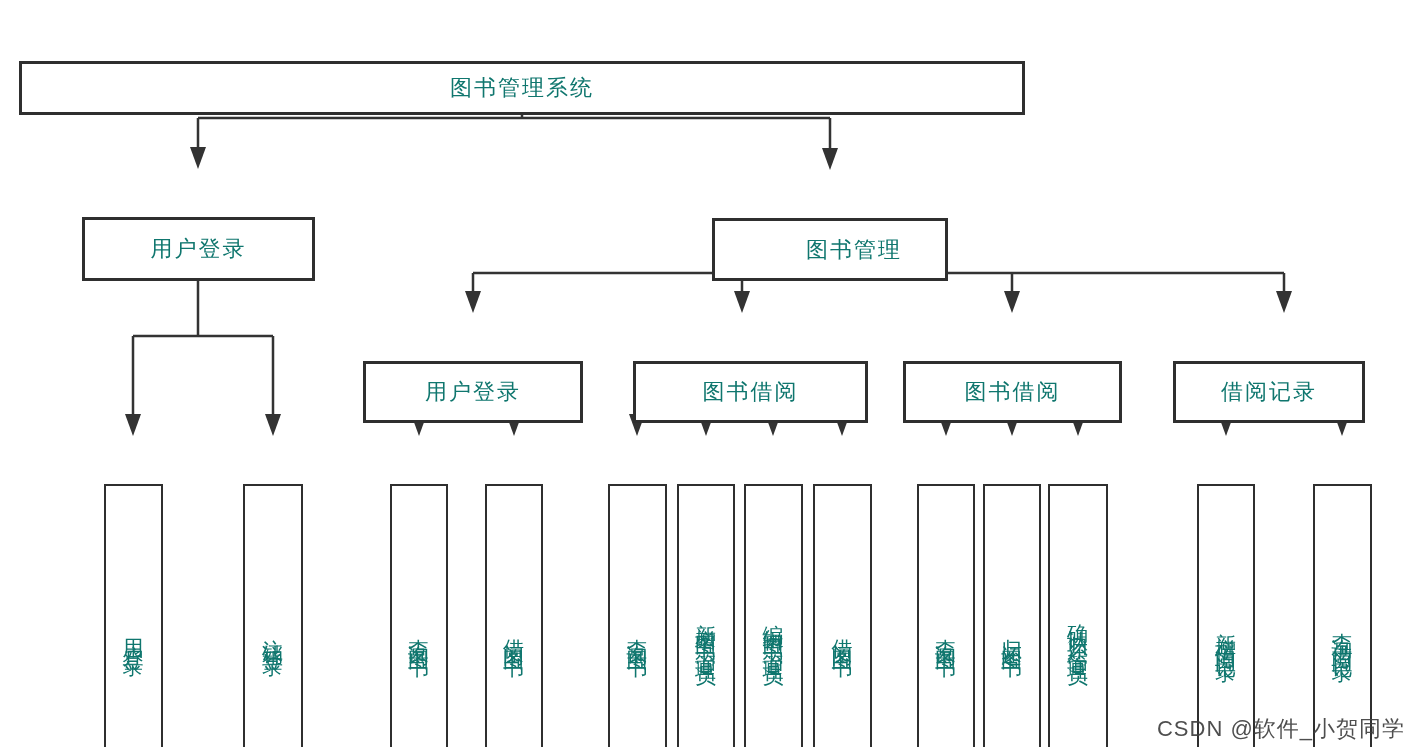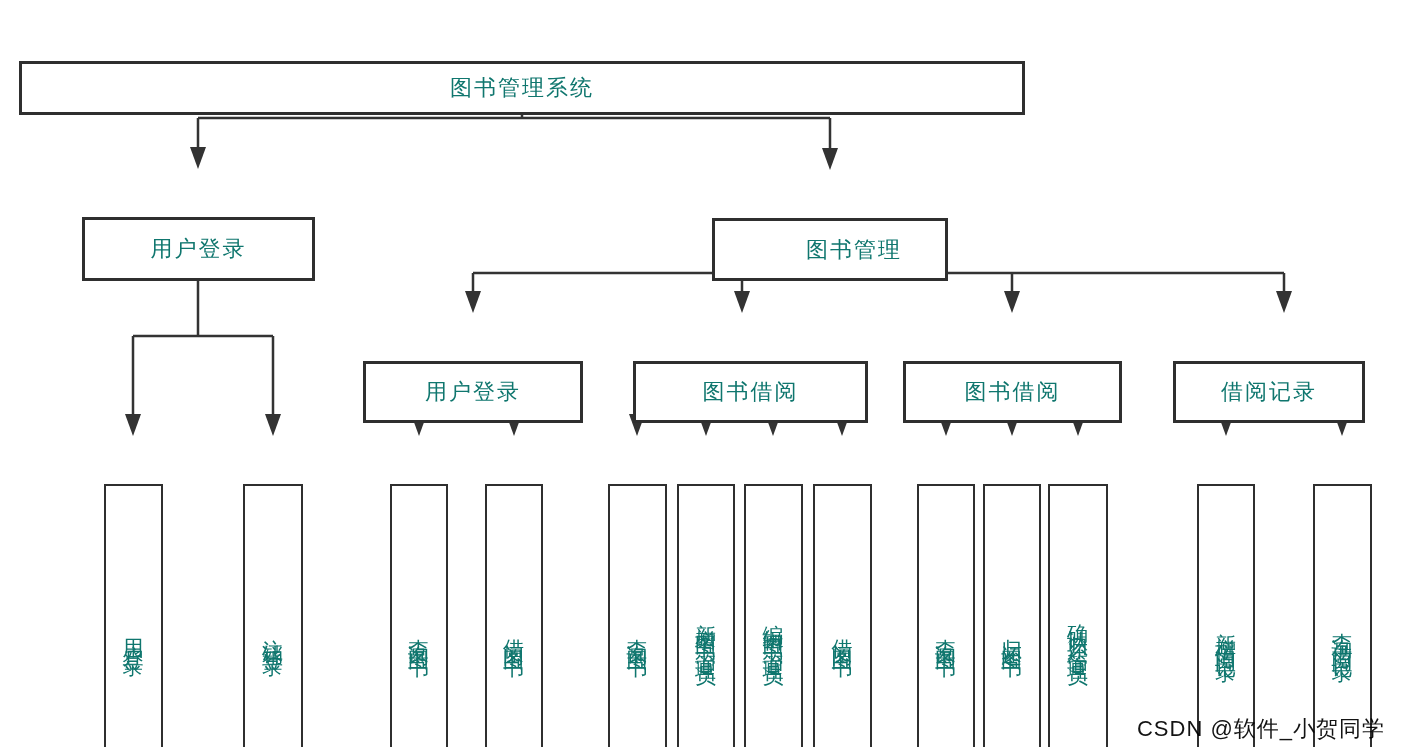--- a/index.html
+++ b/index.html
@@ -39,25 +39,25 @@
   }
   .node.leaf span {
     writing-mode: vertical-rl;
     text-orientation: mixed;
     font-size: 21px;
     letter-spacing: 6px;
     line-height: 1;
   }
   .watermark {
     position: absolute;
-    right: 20px;
+    right: 0;
     top: 714px;
     font-size: 22px;
     letter-spacing: 1px;
-    color: #000000;
+    color: #404040;
     opacity: 0.92;
     z-index: 10;
     white-space: nowrap;
   }
 </style>
 </head>
 <body>
 
 <div id="canvas">
 

